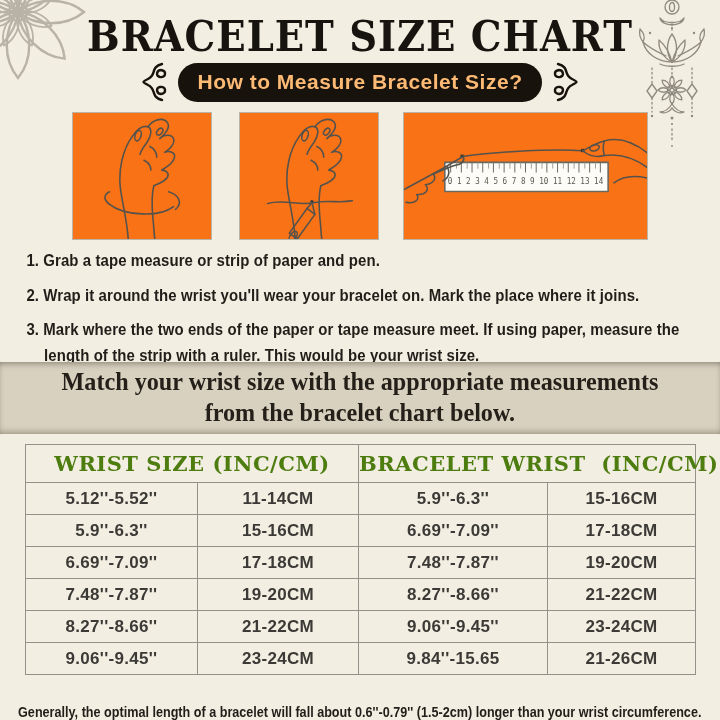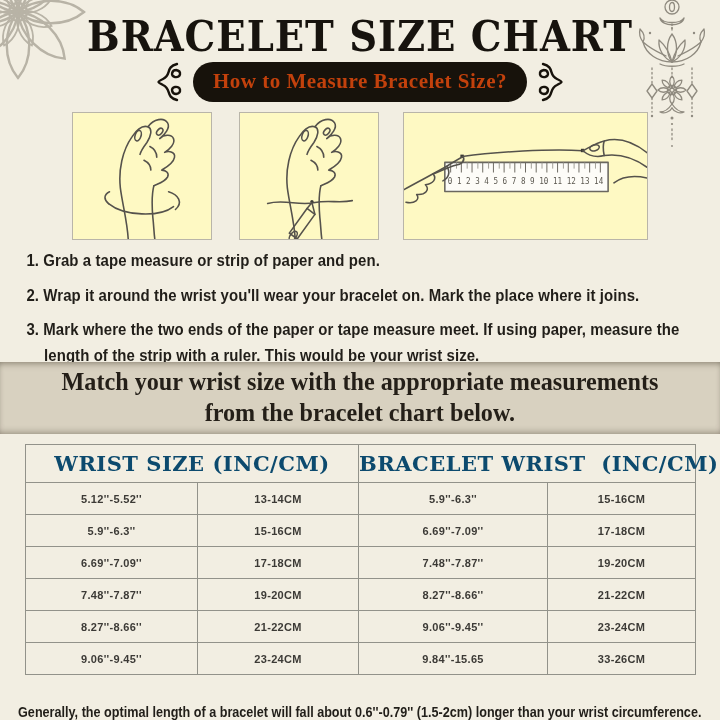--- a/index.html
+++ b/index.html
@@ -29,34 +29,34 @@
     transform: scaleX(0.92);
   }
 
   
   .badge-row {
     position: absolute; top: 61px; left: 0; width: 720px;
     display: flex; align-items: center; justify-content: center; gap: 10px;
   }
   .badge {
     background: #17120b;
-    color: #c2410c;
+    color: #fdba74;
     border-radius: 20px;
     padding: 7px 20px 8px 20px;
-    font-family: Liberation Serif, serif;
+    font-family: Liberation Sans, sans-serif;
     font-weight: bold;
     font-size: 21px;
     letter-spacing: 0.5px;
     white-space: nowrap;
   }
 
   
   .illus-box {
     position: absolute; top: 112px; height: 128px;
-    background: #fef9c3;
+    background: #f97316;
     border: 1px solid #b9b5a9;
   }
   .illus-1 { left: 72px;  width: 140px; }
   .illus-2 { left: 239px; width: 140px; }
   .illus-3 { left: 403px; width: 245px; }
   .illus-box svg { width: 100%; height: 100%; display: block; }
 
   
   .steps {
     position: absolute; top: 248px; left: 0; width: 800px;
@@ -102,26 +102,26 @@
     border: 1px solid #92928a;
     text-align: center;
     vertical-align: middle;
   }
   .size-table th {
     height: 38px;
     font-family: "DejaVu Serif", serif;
     font-weight: bold;
     font-size: 21px;
     letter-spacing: 0.5px;
-    color: #0c4a6e;
+    color: #4d7c0f;
     white-space: pre;
   }
   .size-table td {
     height: 32px;
-    font-size: 11px;
+    font-size: 17px;
     font-weight: bold;
     letter-spacing: 0.3px;
     color: #3c3a36;
   }
 
   
   .footer-note {
     position: absolute; top: 704px; left: 0; width: 720px;
     display: flex; justify-content: center;
   }
@@ -318,21 +318,21 @@
     </colgroup>
   <thead>
     <tr>
       <th colspan="2">WRIST SIZE (INC/CM)</th>
       <th colspan="2">BRACELET WRIST  (INC/CM)</th>
     </tr>
   </thead>
   <tbody>
     <tr>
       <td>5.12''-5.52''</td>
-      <td>13-14CM</td>
+      <td>11-14CM</td>
       <td>5.9''-6.3''</td>
       <td>15-16CM</td>
     </tr>
     <tr>
       <td>5.9''-6.3''</td>
       <td>15-16CM</td>
       <td>6.69''-7.09''</td>
       <td>17-18CM</td>
     </tr>
     <tr>
@@ -350,20 +350,20 @@
     <tr>
       <td>8.27''-8.66''</td>
       <td>21-22CM</td>
       <td>9.06''-9.45''</td>
       <td>23-24CM</td>
     </tr>
     <tr>
       <td>9.06''-9.45''</td>
       <td>23-24CM</td>
       <td>9.84''-15.65</td>
-      <td>33-26CM</td>
+      <td>21-26CM</td>
     </tr>
   </tbody>
 </table>
 
 <div class="footer-note">
   <span>Generally, the optimal length of a bracelet will fall about 0.6''-0.79'' (1.5-2cm) longer than your wrist circumference.</span>
 </div>
 
 </body></html>

